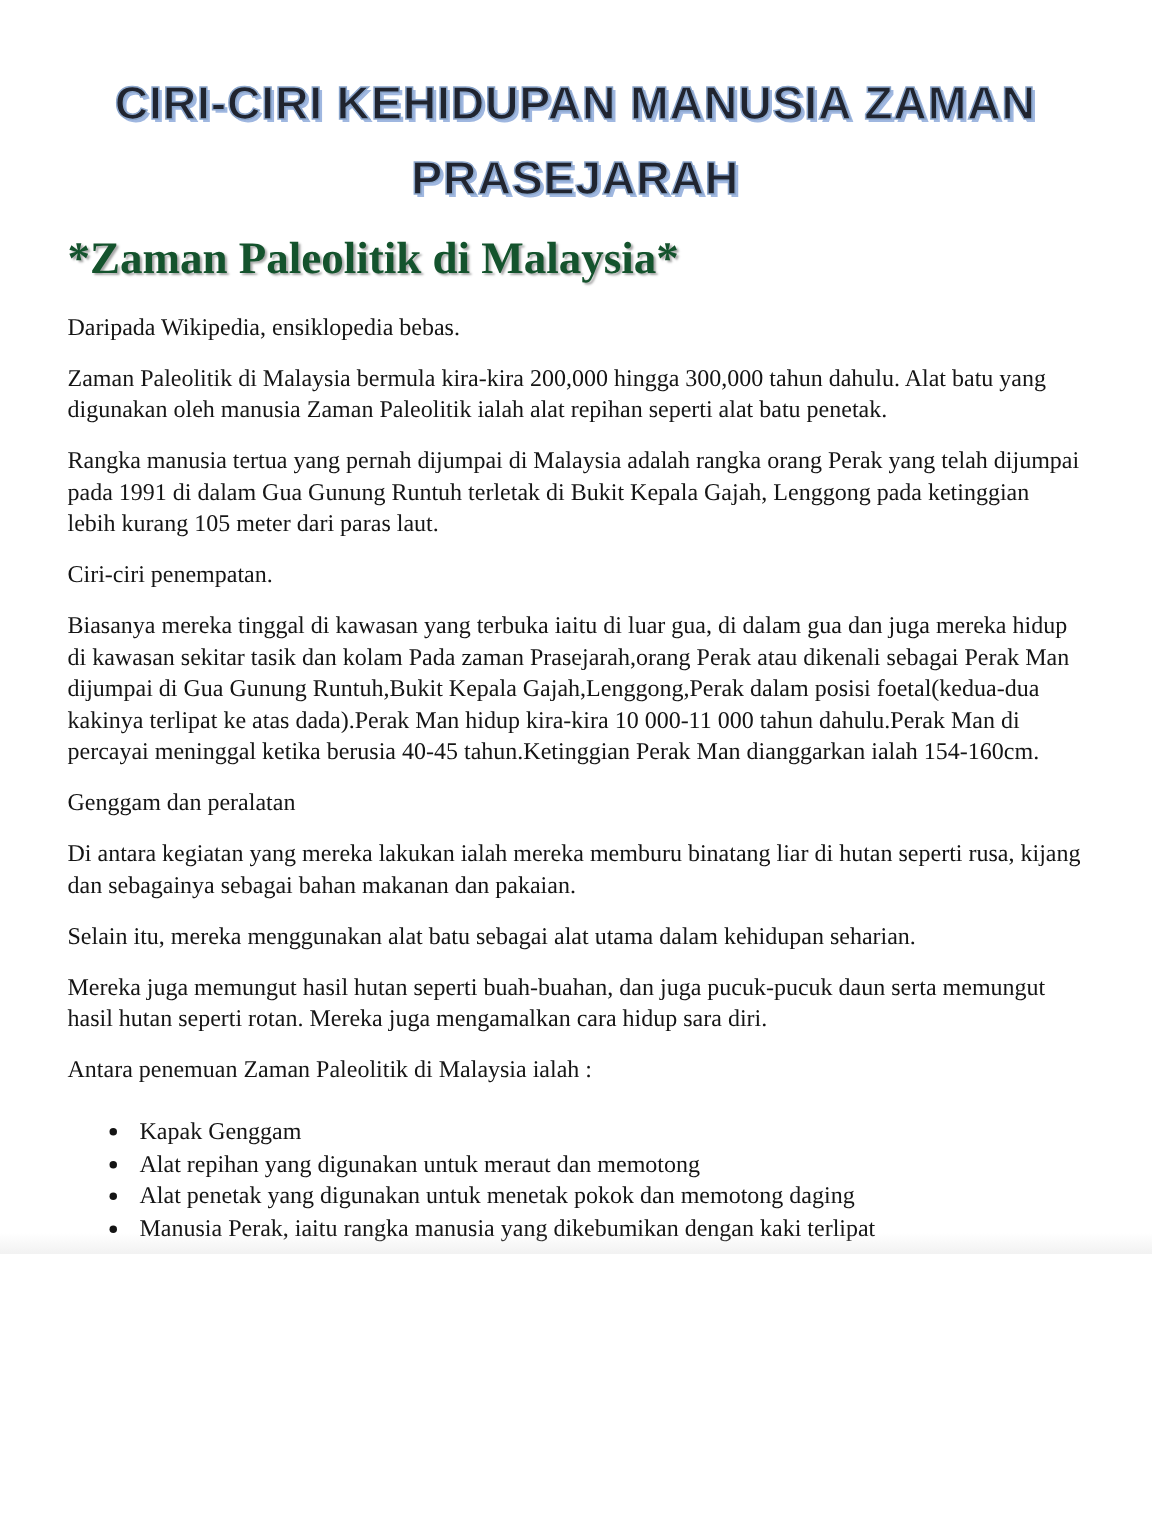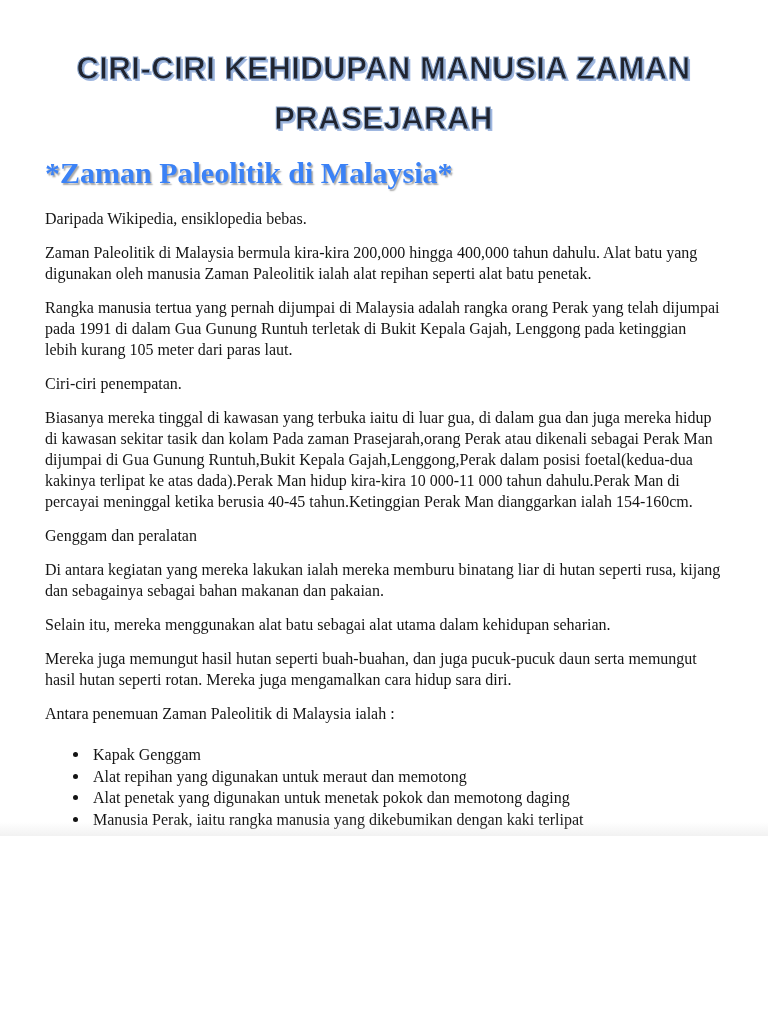--- a/index.html
+++ b/index.html
@@ -39,21 +39,21 @@
     margin: 0 0 10px 0;
   }
   .doc-title .line {
     display: block;
   }
   .section-heading {
     font-family: "Liberation Serif", serif;
     font-weight: 700;
     font-size: 30px;
     line-height: 38px;
-    color: #3b82f6;
+    color: #14532d;
     text-shadow: 1.5px 1.5px 1.5px rgba(0,0,0,0.35);
     margin: 6px 0 16px 0;
   }
   .body-text, .list-item {
     font-family: "Liberation Serif", serif;
     font-size: 16px;
     line-height: 21px;
     color: #151515;
   }
   .body-text {
@@ -88,21 +88,21 @@
 
     <h1 class="doc-title">
       <span class="line">CIRI-CIRI KEHIDUPAN MANUSIA ZAMAN</span>
       <span class="line">PRASEJARAH</span>
     </h1>
 
     <h2 class="section-heading">*Zaman Paleolitik di Malaysia*</h2>
 
     <p class="body-text">Daripada Wikipedia, ensiklopedia bebas.</p>
 
-    <p class="body-text">Zaman Paleolitik di Malaysia bermula kira-kira 200,000 hingga 400,000 tahun dahulu. Alat batu yang digunakan oleh manusia Zaman Paleolitik ialah alat repihan seperti alat batu penetak.</p>
+    <p class="body-text">Zaman Paleolitik di Malaysia bermula kira-kira 200,000 hingga 300,000 tahun dahulu. Alat batu yang digunakan oleh manusia Zaman Paleolitik ialah alat repihan seperti alat batu penetak.</p>
 
     <p class="body-text">Rangka manusia tertua yang pernah dijumpai di Malaysia adalah rangka orang Perak yang telah dijumpai pada 1991 di dalam Gua Gunung Runtuh terletak di Bukit Kepala Gajah, Lenggong pada ketinggian lebih kurang 105 meter dari paras laut.</p>
 
     <p class="body-text">Ciri-ciri penempatan.</p>
 
     <p class="body-text">Biasanya mereka tinggal di kawasan yang terbuka iaitu di luar gua, di dalam gua dan juga mereka hidup di kawasan sekitar tasik dan kolam Pada zaman Prasejarah,orang Perak atau dikenali sebagai Perak Man dijumpai di Gua Gunung Runtuh,Bukit Kepala Gajah,Lenggong,Perak dalam posisi foetal(kedua-dua kakinya terlipat ke atas dada).Perak Man hidup kira-kira 10 000-11 000 tahun dahulu.Perak Man di percayai meninggal ketika berusia 40-45 tahun.Ketinggian Perak Man dianggarkan ialah 154-160cm.</p>
 
     <p class="body-text">Genggam dan peralatan</p>
 
     <p class="body-text">Di antara kegiatan yang mereka lakukan ialah mereka memburu binatang liar di hutan seperti rusa, kijang dan sebagainya sebagai bahan makanan dan pakaian.</p>

